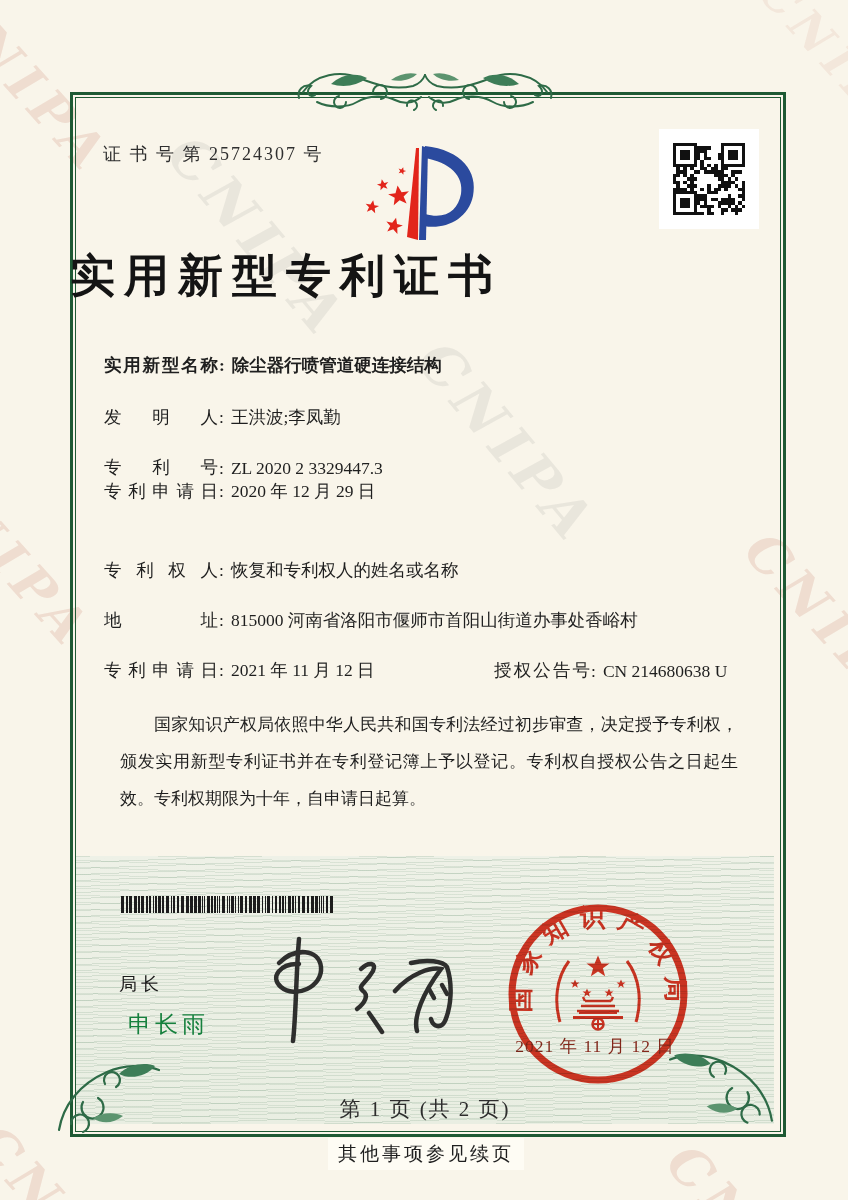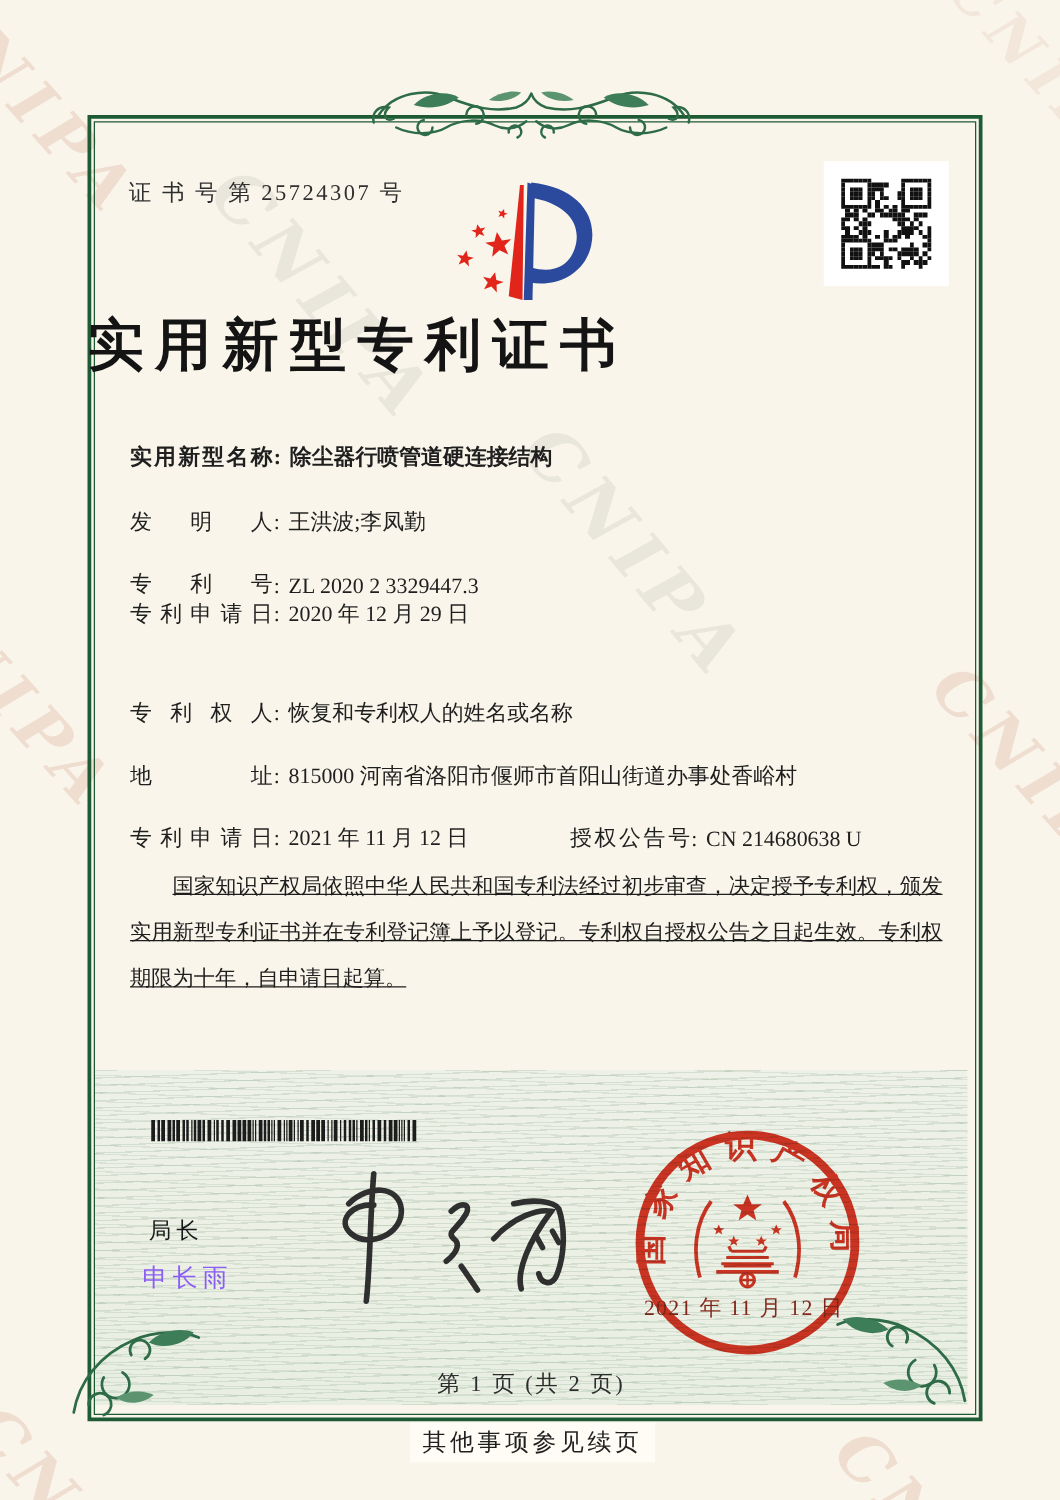--- a/index.html
+++ b/index.html
@@ -35,35 +35,35 @@
   .qr-grid i{display:block;}
   .qr-grid i.on{background:#111;}
   .title{position:absolute;left:70px;top:246px;width:710px;text-align:left;
          font-size:45px;font-weight:bold;letter-spacing:9px;color:#141414;z-index:4;}
   
   .fields{position:absolute;left:104px;top:0;width:650px;z-index:4;font-size:17.5px;color:#1f1f1f;}
   .frow{position:absolute;left:0;white-space:nowrap;}
   .lbl{display:inline-block;width:114px;text-align:justify;text-align-last:justify;vertical-align:bottom;}
   .colon{margin:0 7px 0 1px;}
   .pair2{position:absolute;left:352px;top:0;}
-  .pair2 .lbl{width:96px;}
+  .pair2 .lbl{width:96px;margin-left:38px;}
   
   .body-text{position:absolute;left:104px;top:690px;width:650px;z-index:4;
              font-size:17px;line-height:37px;color:#1e1e1e;}
-  .body-text p{margin:0;text-indent:2em;text-align:justify;text-decoration:underline;}
+  .body-text p{margin:16px;text-indent:2em;text-align:justify;}
   
   .barcode{position:absolute;left:121px;top:896px;width:216px;height:17px;z-index:4;display:flex;align-items:stretch;}
   .barcode span{background:#1c1c1c;display:block;height:100%;}
   .signer-title{position:absolute;left:119px;top:972px;font-size:18px;letter-spacing:4px;z-index:4;color:#191919;}
-  .signer-name{position:absolute;left:114px;top:1009px;font-size:20px;letter-spacing:4px;z-index:4;color:#8b5cf6;}
+  .signer-name{position:absolute;left:128px;top:1009px;font-size:23px;letter-spacing:4px;z-index:4;color:#15803d;}
   .signature{position:absolute;left:235px;top:933px;width:220px;height:112px;z-index:5;}
   .seal{position:absolute;left:503px;top:899px;width:190px;height:190px;z-index:5;
         mix-blend-mode:multiply;opacity:0.95;}
   .page-num{position:absolute;left:70px;top:1095px;width:710px;text-align:center;
-            font-size:18px;letter-spacing:2px;color:#2d2d2d;z-index:4;}
+            font-size:21px;letter-spacing:2px;color:#2d2d2d;z-index:4;}
   .cont-note{position:absolute;left:328px;top:1138px;width:196px;height:32px;z-index:4;
              background:#fefcf4;display:flex;align-items:center;justify-content:center;
              font-size:19px;letter-spacing:3px;color:#1f1f1f;}
 </style>
 </head>
 <body>
 
 <div class="page">
 
   <div class="wm wm-pink" style="left:-30px;top:-25px;font-size:52px;transform:rotate(48deg);">CNIPA</div>

